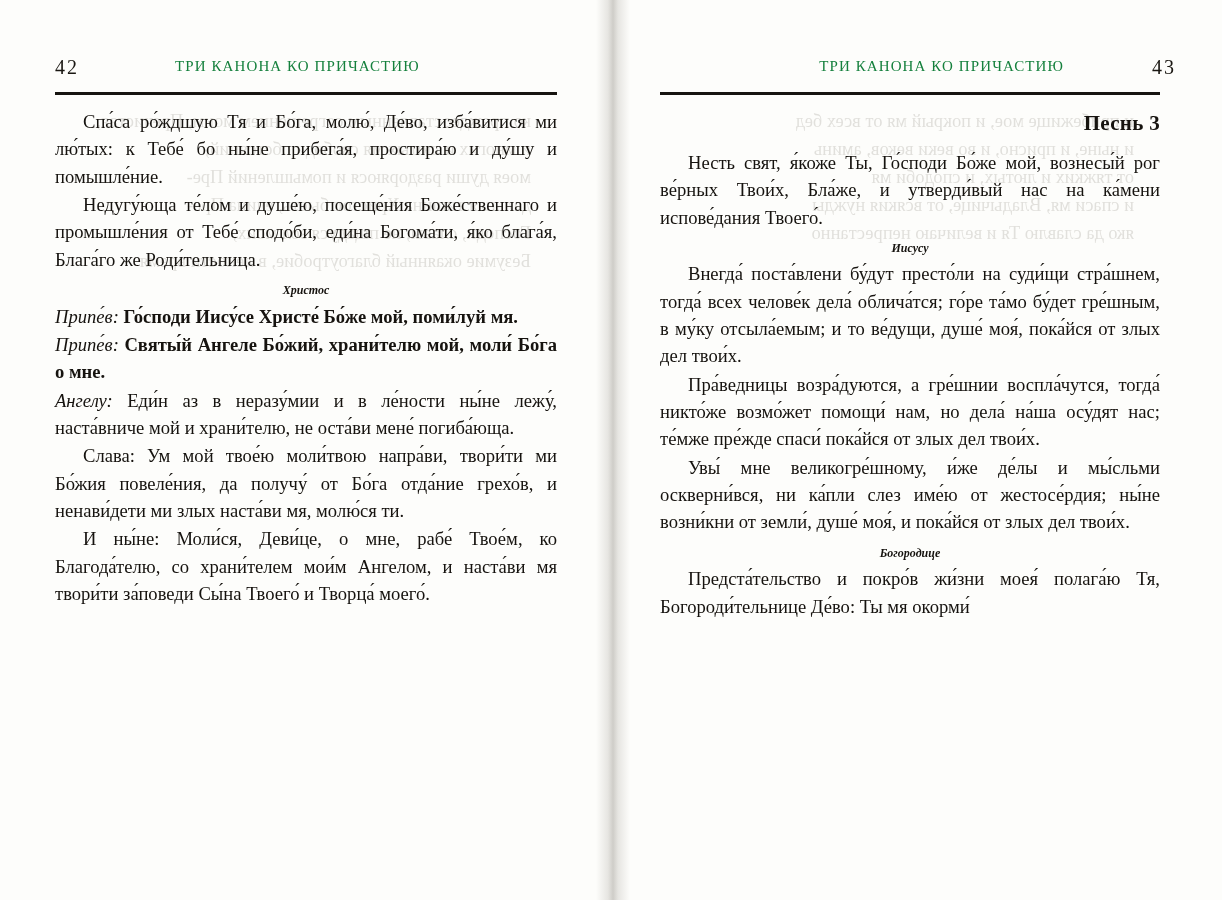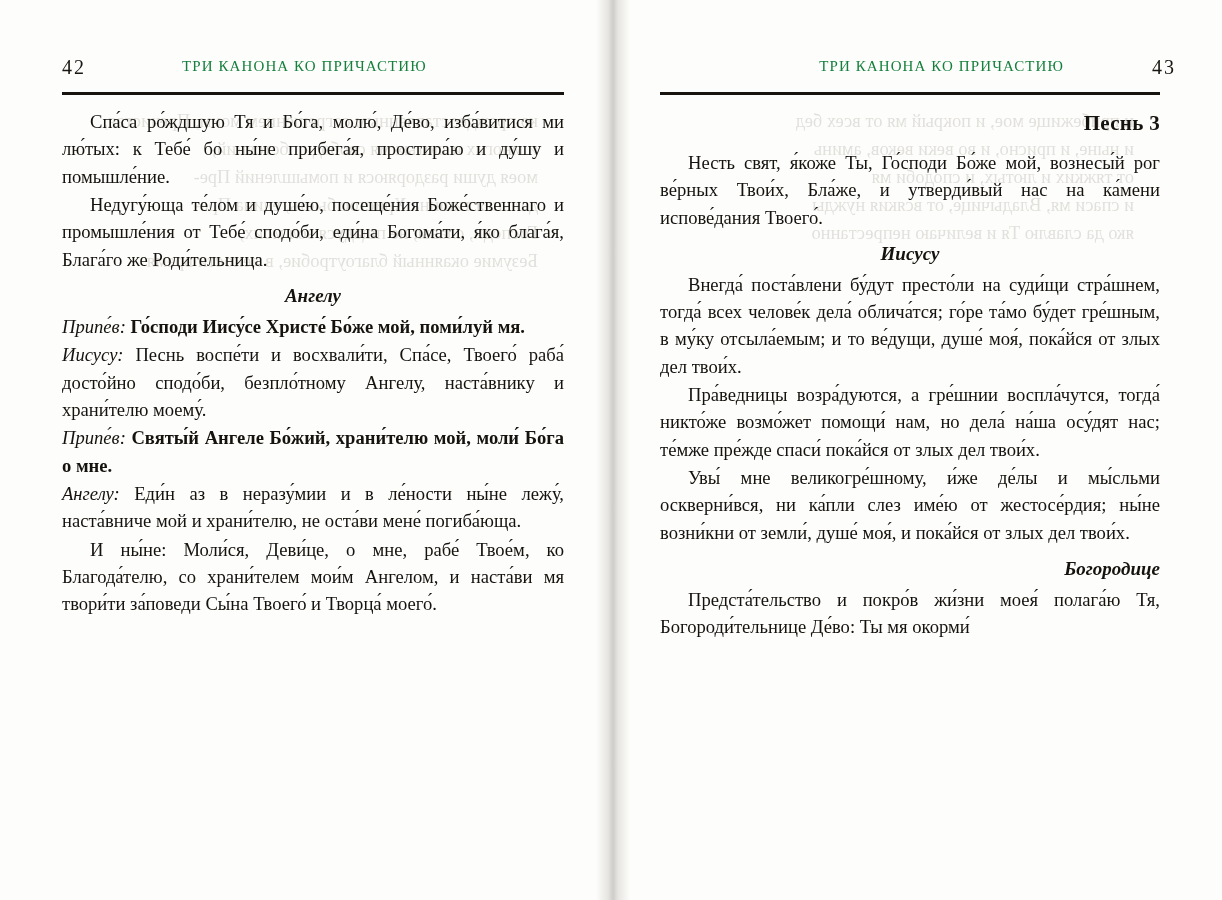--- a/index.html
+++ b/index.html
@@ -33,21 +33,21 @@
       rgba(120,115,105,0.35) 50%,
       rgba(150,145,135,0.22) 65%,
       rgba(170,165,155,0.00) 100%);
     pointer-events: none;
   }
   .page {
     position: absolute;
     top: 0;
     height: 900px;
   }
-  .page.left  { left: 16px;   width: 612px; }
+  .page.left  { left: 9px;   width: 612px; }
   .page.right { left: 612px; width: 610px; }
 
   .running-head {
     position: absolute;
     top: 58px;
     height: 22px;
     font-size: 15.5px;
     letter-spacing: 0.6px;
     color: #15803d;
   }
@@ -97,25 +97,25 @@
   p {
     margin: 0 0 1px 0;
     text-indent: 28px;
   }
   p.noindent { text-indent: 0; }
 
   .rubric {
     text-indent: 0;
     font-style: italic;
     font-weight: bold;
-    font-size: 19px;
+    font-size: 12px;
     margin: 9px 0 3px 0;
   }
   .rubric.center { text-align: center; }
-  .rubric.left { text-align: right; }
+  .rubric.left { text-align: center; }
 
   .section-title {
     text-indent: 0;
     text-align: right;
     font-weight: bold;
     font-size: 21px;
     letter-spacing: 0.3px;
     margin: 0 0 10px 0;
   }
   .lead-ital {
@@ -163,30 +163,30 @@
       <p>Господи, славы, не пщадуся зол моих,</p>
       <p>Безумие окаянный благоутробие, в лености время</p>
     </div>
 
     <div class="col">
 
       <p>Спа́са ро́ждшую Тя и Бо́га, молю́, Де́во, изба́витися ми лю́тых: к Тебе́ бо ны́не прибега́я, простира́ю и ду́шу и помышле́ние.</p>
 
       <p>Недугу́юща те́лом и душе́ю, посеще́ния Боже́ственнаго и промышле́ния от Тебе́ сподо́би, еди́на Богома́ти, я́ко блага́я, Блага́го же Роди́тельница.</p>
 
-      <p class="rubric center">Ангелу</p>
+      <p class="rubric center">Христос</p>
 
       <p class="noindent"><span class="lead-ital">Припе́в: </span><span class="bold">Го́споди Иису́се Христе́ Бо́же мой, поми́луй мя.</span></p>
 
-      <p class="noindent"><span class="lead-ital">Иисусу:</span><span> Песнь воспе́ти и восхвали́ти, Спа́се, Твоего́ раба́ досто́йно сподо́би, безпло́тному Ангелу, наста́внику и храни́телю моему́.</span></p>
 
       <p class="noindent"><span class="lead-ital">Припе́в: </span><span class="bold">Святы́й Ангеле Бо́жий, храни́телю мой, моли́ Бо́га о мне.</span></p>
 
       <p class="noindent"><span class="lead-ital">Ангелу:</span><span> Еди́н аз в неразу́мии и в ле́ности ны́не лежу́, наста́вниче мой и храни́телю, не оста́ви мене́ погиба́юща.</span></p>
 
+      <p>Слава: Ум мой твое́ю моли́твою напра́ви, твори́ти ми Бо́жия повеле́ния, да получу́ от Бо́га отда́ние грехо́в, и ненави́дети ми злых наста́ви мя, молю́ся ти.</p>
 
       <p>И ны́не: Моли́ся, Деви́це, о мне, рабе́ Твое́м, ко Благода́телю, со храни́телем мои́м Ангелом, и наста́ви мя твори́ти за́поведи Сы́на Твоего́ и Творца́ моего́.</p>
 
     </div>
   </div>
 
   <div class="page right">
 
     <div class="folio right">43</div>
 

